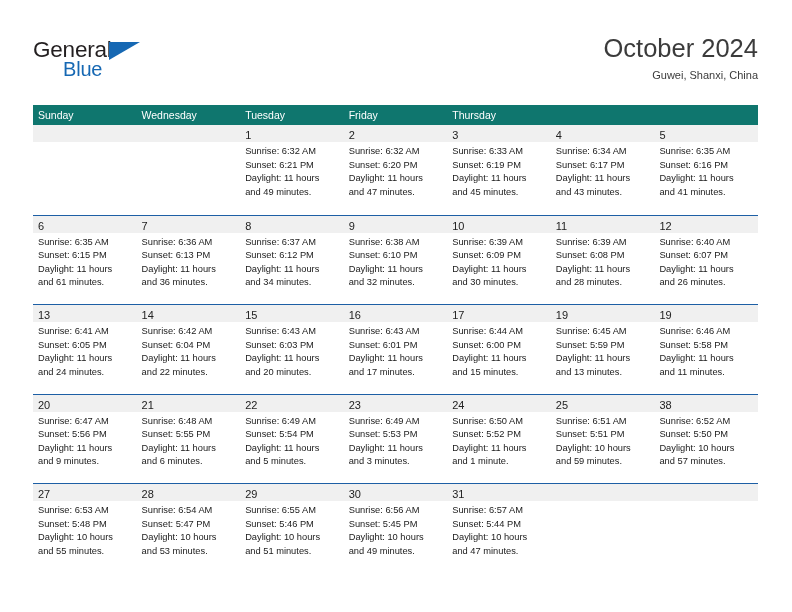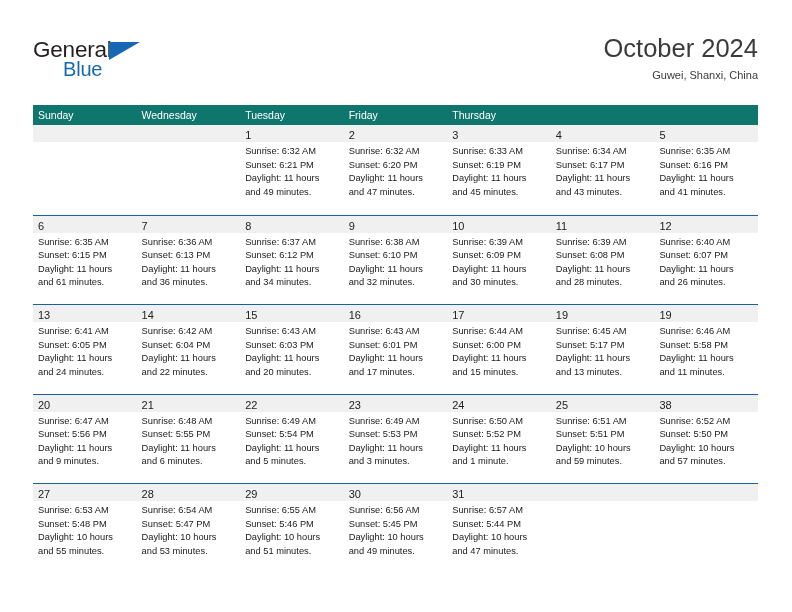--- a/index.html
+++ b/index.html
@@ -338,21 +338,21 @@
               <div class="day-line">Sunrise: 6:44 AM</div>
               <div class="day-line">Sunset: 6:00 PM</div>
               <div class="day-line">Daylight: 11 hours</div>
               <div class="day-line">and 15 minutes.</div>
             </div>
           </div>
           <div class="day-cell">
             <div class="day-number-band"><span class="day-number">19</span></div>
             <div class="day-body">
               <div class="day-line">Sunrise: 6:45 AM</div>
-              <div class="day-line">Sunset: 5:17 PM</div>
+              <div class="day-line">Sunset: 5:59 PM</div>
               <div class="day-line">Daylight: 11 hours</div>
               <div class="day-line">and 13 minutes.</div>
             </div>
           </div>
           <div class="day-cell">
             <div class="day-number-band"><span class="day-number">19</span></div>
             <div class="day-body">
               <div class="day-line">Sunrise: 6:46 AM</div>
               <div class="day-line">Sunset: 5:58 PM</div>
               <div class="day-line">Daylight: 11 hours</div>

